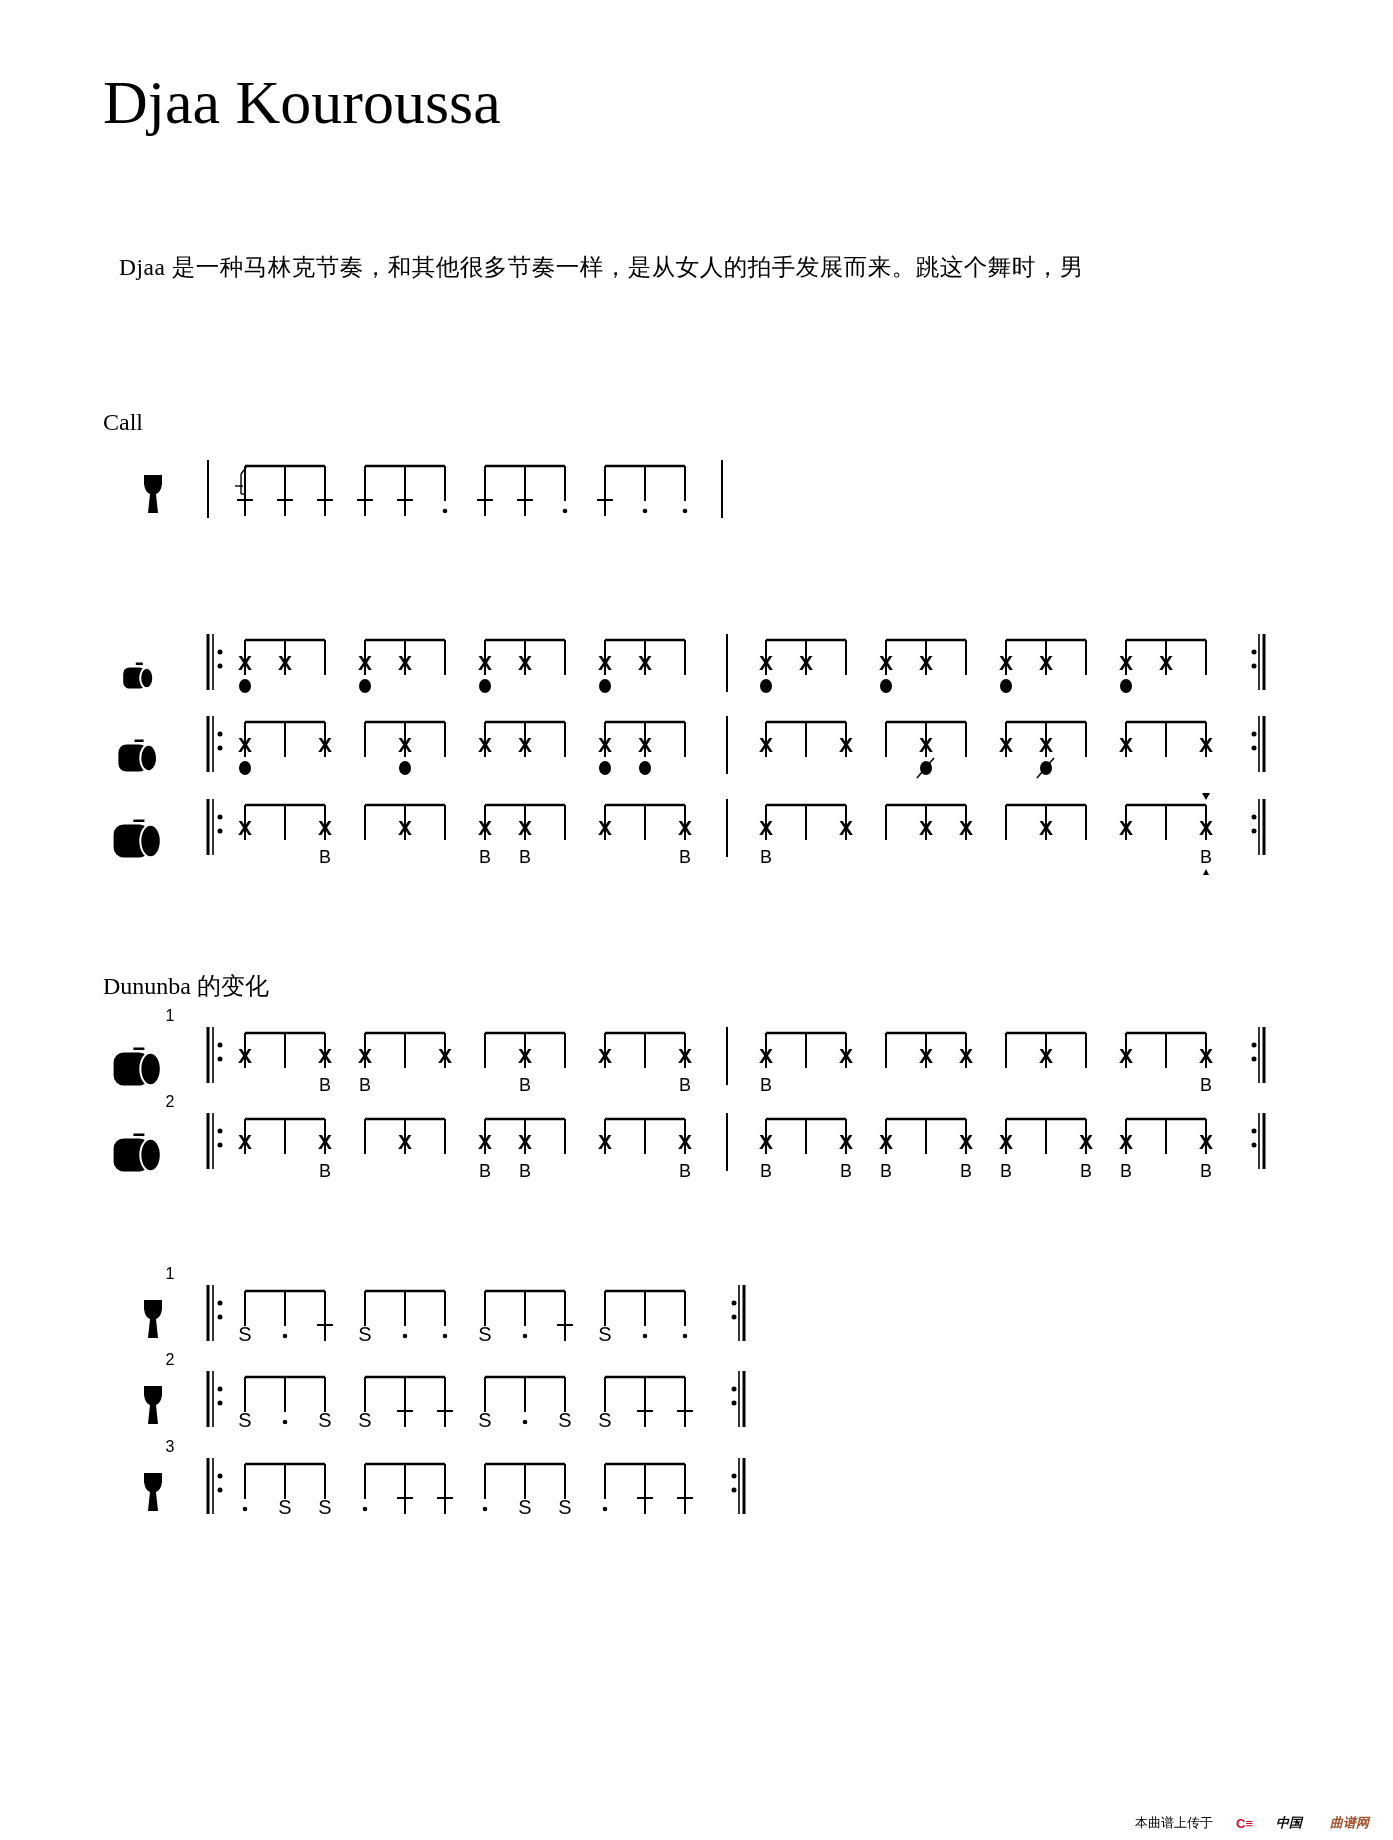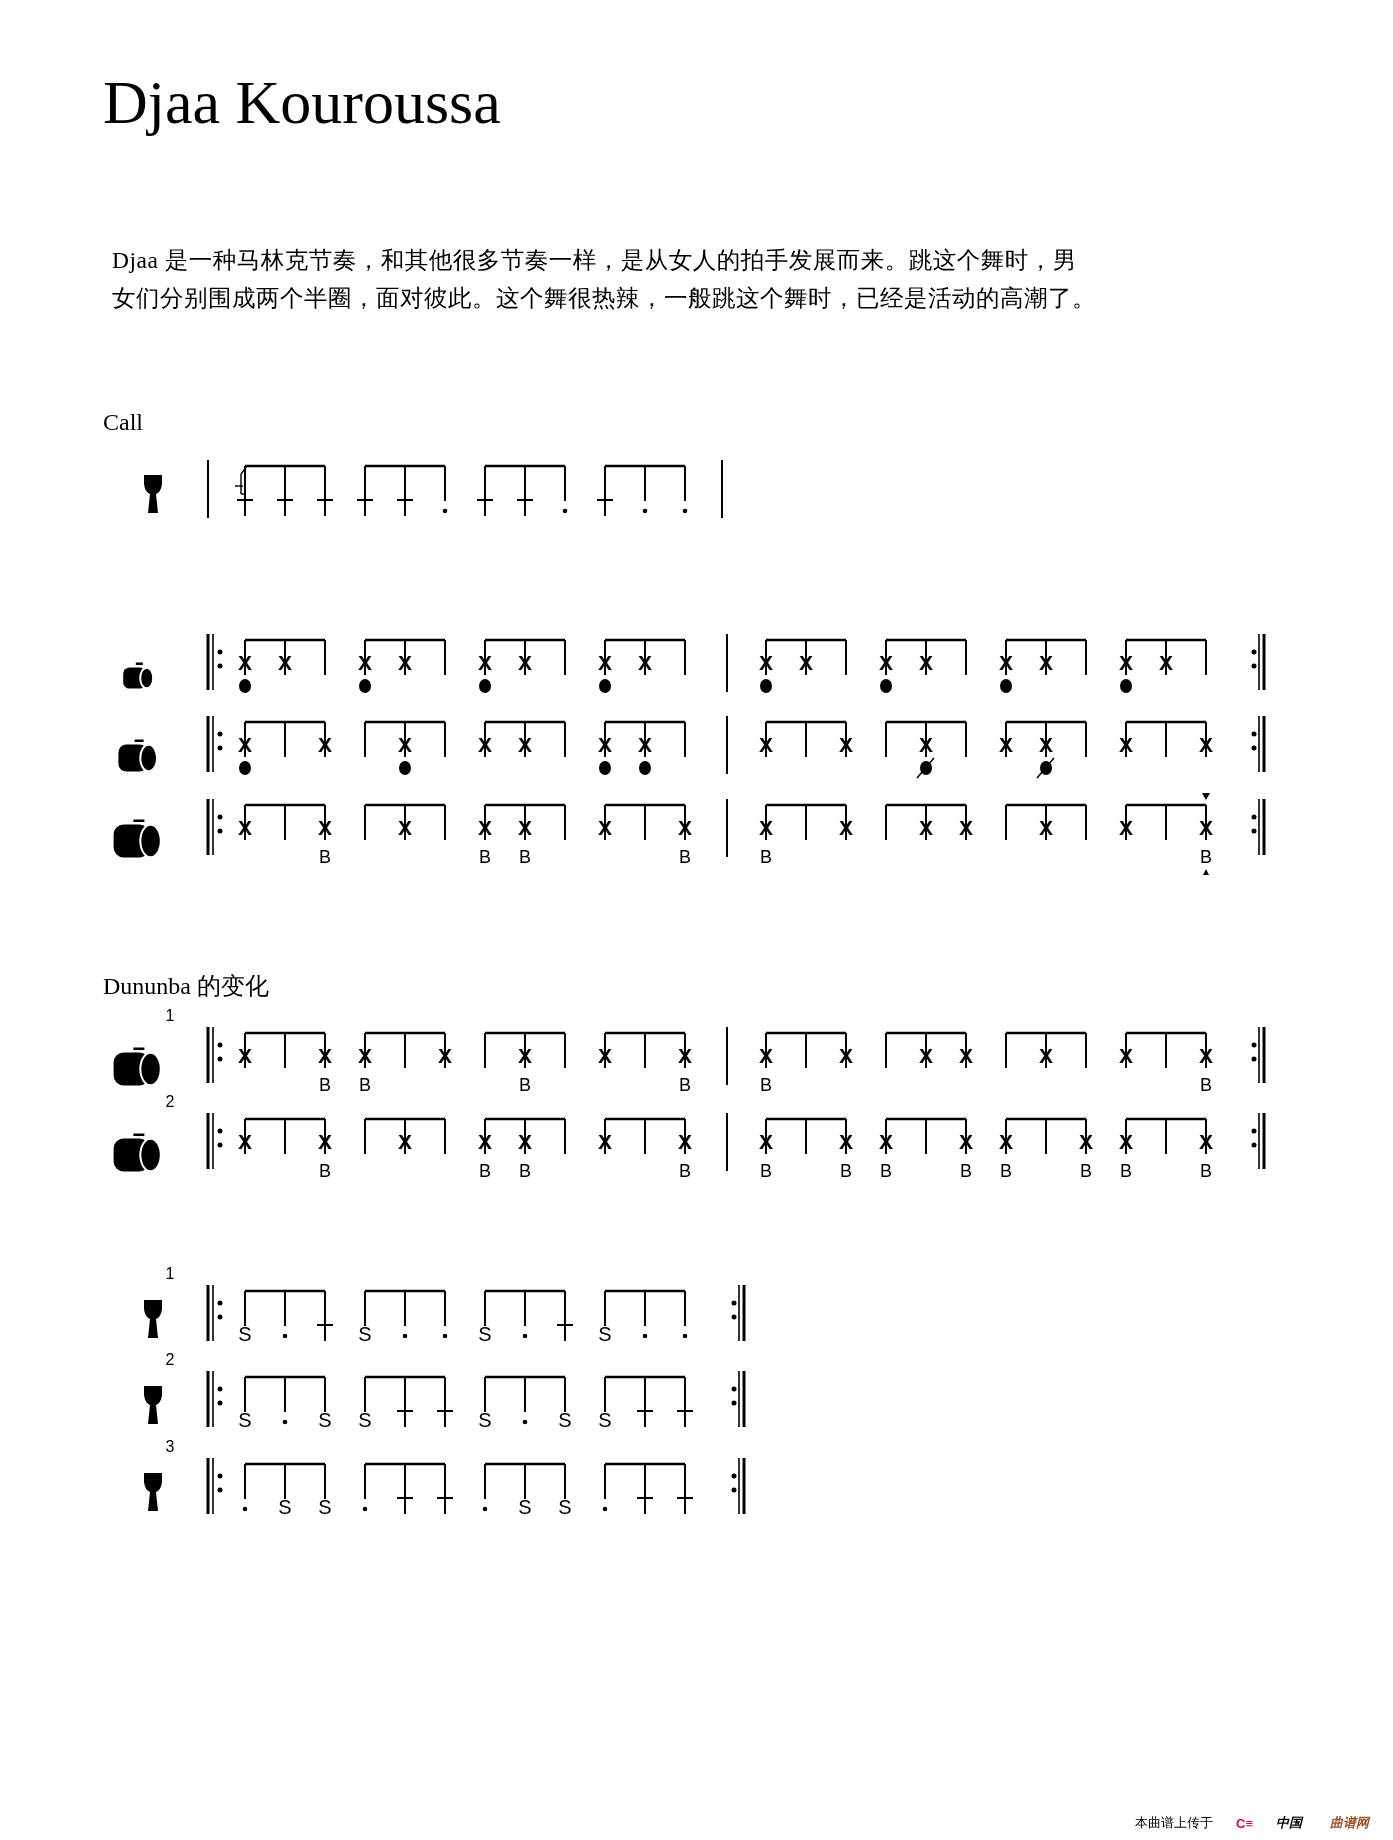--- a/index.html
+++ b/index.html
@@ -1,36 +1,35 @@
 <!DOCTYPE html>
 <html><head>
 <meta charset="utf-8">
 <style>
   html,body{margin:0;padding:0;background:#fff;}
   body{width:1393px;height:1840px;position:relative;overflow:hidden;color:#000;}
   .serif{font-family:"Liberation Serif","DejaVu Serif",serif;}
   .sans{font-family:"Liberation Sans","DejaVu Sans",sans-serif;}
   #title{position:absolute;left:103px;top:66px;font-size:62px;line-height:72px;margin:0;font-weight:normal;}
-  #intro{position:absolute;left:103px;top:232px;width:1200px;font-size:23.5px;line-height:38px;margin:9px;letter-spacing:0.5px;}
+  #intro{position:absolute;left:103px;top:232px;width:1200px;font-size:23.5px;line-height:38px;margin:16px;letter-spacing:0.5px;}
   #intro p{margin:0;white-space:nowrap;}
   .label{position:absolute;font-size:24px;line-height:28px;}
   svg#score{position:absolute;left:0;top:0;}
   #watermark{position:absolute;right:24px;bottom:8px;font-size:13px;display:flex;align-items:center;gap:23px;}
   #watermark .logo{color:#c8102e;font-weight:bold;}
   #watermark .brand{font-weight:bold;font-style:italic;}
   #watermark .brand2{font-weight:bold;font-style:italic;color:#a0522d;margin-left:28px;}
 </style>
 </head>
 <body>
 
 <h1 id="title" class="serif">Djaa Kouroussa</h1>
 
 <div id="intro" class="serif">
   <p>Djaa  是一种马林克节奏，和其他很多节奏一样，是从女人的拍手发展而来。跳这个舞时，男</p>
-  <p>女们分别围成两个半圈，面对彼此。这个舞很热辣，一般跳这个舞时，已经是活动的高潮了。</p>
 </div>
 
 <div class="label serif" style="left:103px;top:408px;">Call</div>
 <div class="label serif" style="left:103px;top:972px;">Dununba  的变化</div>
 
 <svg id="score" width="1393" height="1840">
     <g>
       <g>
         <path d="M144,475 L162,475 L162,484 Q161,492 156,494 L158,513 L148,513 L150,494 Q145,492 144,484 Z" fill="#000"></path>
       </g>

